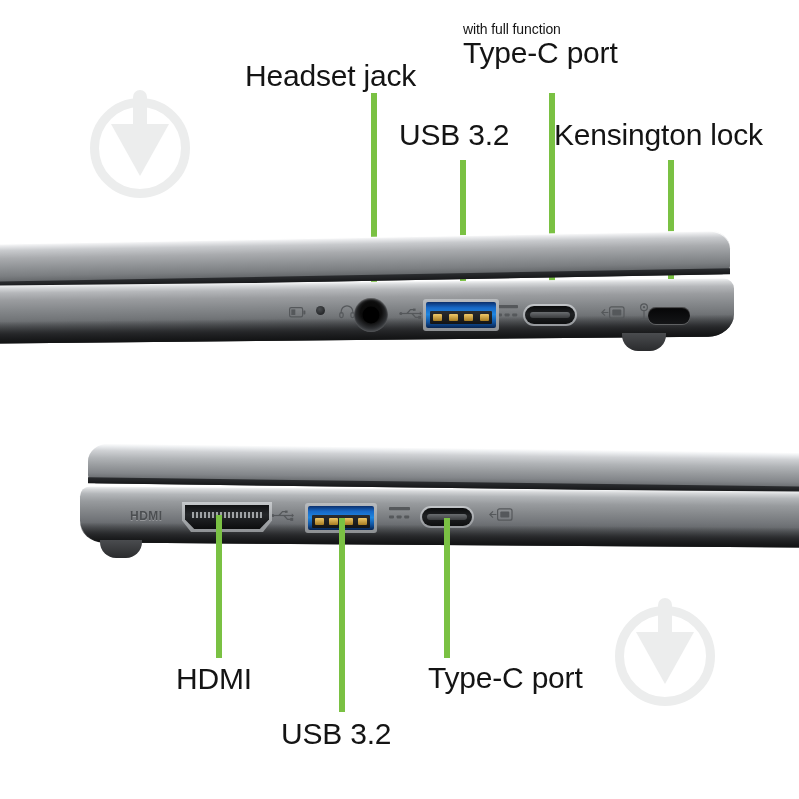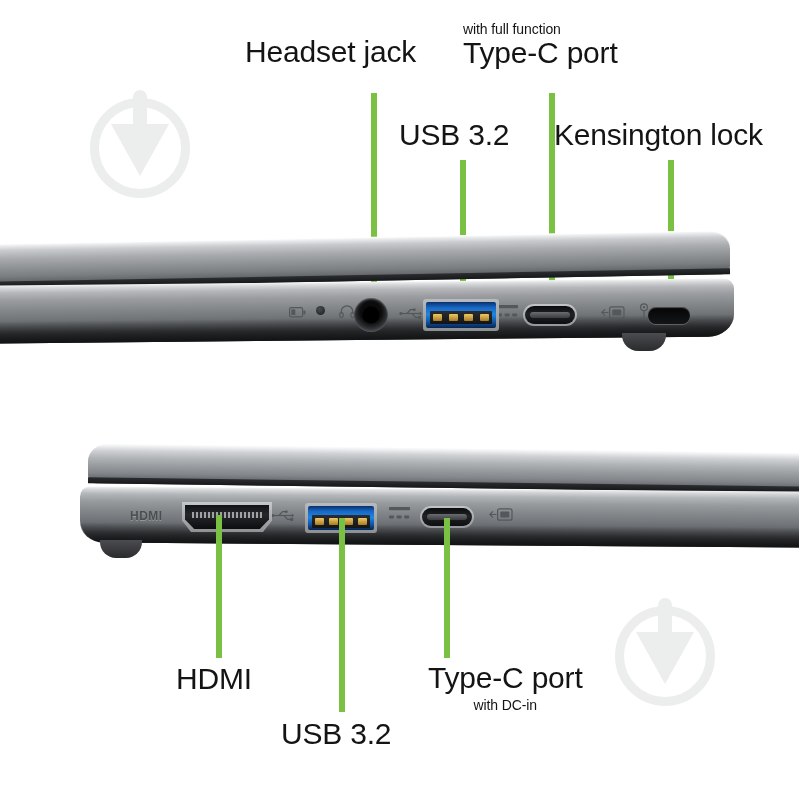--- a/index.html
+++ b/index.html
@@ -212,21 +212,21 @@
     <div class="wm-ring"></div>
     <div class="wm-stem"></div>
     <div class="wm-tri"></div>
   </div>
   <div class="watermark" style="left:615px;top:606px;width:100px;height:100px;">
     <div class="wm-ring"></div>
     <div class="wm-stem"></div>
     <div class="wm-tri"></div>
   </div>
 
-  <div class="label" style="left:245px;top:36px;">
+  <div class="label" style="left:245px;top:60px;">
     <span class="main">Headset jack</span>
   </div>
 
   <div class="label" style="left:463px;top:22px;">
     <span class="sub">with full function</span>
     <span class="main">Type-C port</span>
   </div>
 
   <div class="label" style="left:399px;top:119px;">
     <span class="main">USB 3.2</span>
@@ -379,16 +379,15 @@
   <div class="label" style="left:176px;top:663px;">
     <span class="main">HDMI</span>
   </div>
 
   <div class="label" style="left:281px;top:718px;">
     <span class="main">USB 3.2</span>
   </div>
 
   <div class="label" style="left:428px;top:662px;text-align:center;">
     <span class="main">Type-C port</span>
-    <span class="sub" style="margin-top:4px;">with DC-in</span>
   </div>
 
 </div>
 
 </body></html>

